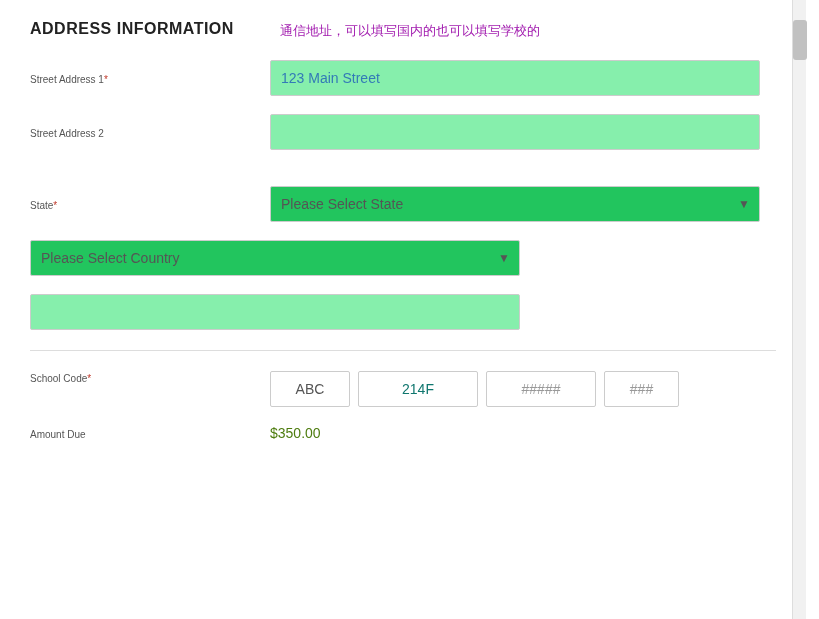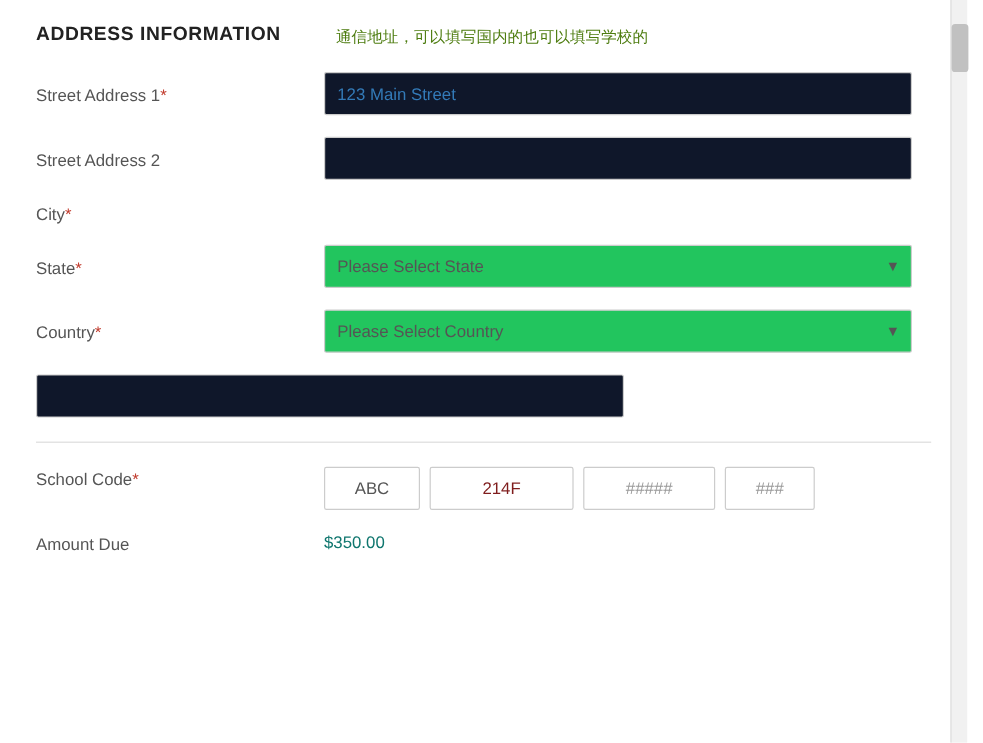--- a/index.html
+++ b/index.html
@@ -52,55 +52,55 @@
 
     .section-title {
       font-size: 16px;
       font-weight: bold;
       color: #222;
       min-width: 240px;
       letter-spacing: 0.5px;
     }
 
     .section-hint {
-      color: #4d7c0f;
+      color: #a21caf;
       font-size: 13px;
       margin-left: 10px;
       padding-top: 2px;
     }
 
     
     .form-row {
       display: flex;
       align-items: center;
       margin-bottom: 18px;
     }
 
     .form-label {
       min-width: 240px;
       color: #555;
-      font-size: 14px;
+      font-size: 10px;
       padding-top: 2px;
     }
 
     .form-label .required {
       color: #c0392b;
     }
 
     .form-control {
       flex: 1;
       max-width: 490px;
       height: 36px;
       border: 1px solid #ccc;
       border-radius: 2px;
       padding: 6px 10px;
       font-size: 14px;
       color: #555;
       outline: none;
-      background: #0f172a;
+      background: #86efac;
     }
 
     .form-control.with-value {
       color: #337ab7;
     }
 
     
     .select-wrapper {
       flex: 1;
       max-width: 490px;
@@ -163,21 +163,21 @@
       text-align: center;
     }
 
     .school-code-input-mid {
       width: 120px;
       height: 36px;
       border: 1px solid #ccc;
       border-radius: 2px;
       padding: 6px 8px;
       font-size: 14px;
-      color: #7f1d1d;
+      color: #0f766e;
       text-align: center;
     }
 
     .school-code-input-hash {
       width: 110px;
       height: 36px;
       border: 1px solid #ccc;
       border-radius: 2px;
       padding: 6px 8px;
       font-size: 14px;
@@ -190,21 +190,21 @@
       height: 36px;
       border: 1px solid #ccc;
       border-radius: 2px;
       padding: 6px 8px;
       font-size: 14px;
       color: #999;
       text-align: center;
     }
 
     .amount-value {
-      color: #0f766e;
+      color: #4d7c0f;
       font-size: 14px;
     }
   </style>
 </head>
 <body>
 
 <div class="page-container">
 
   <div class="section-header">
     <span class="section-title">ADDRESS INFORMATION</span>
@@ -217,41 +217,35 @@
     </div>
     <input type="text" class="form-control with-value" value="123 Main Street" style="">
   </div>
 
   <div class="form-row">
     <div class="form-label">Street Address 2</div>
     <input type="text" class="form-control" style="">
   </div>
 
   <div class="form-row">
-    <div class="form-label">
-      <span>City</span><span class="required">*</span>
-    </div>
   </div>
 
   <div class="form-row">
     <div class="form-label">
       <span>State</span><span class="required">*</span>
     </div>
     <div class="select-wrapper">
       <select>
         <option value="">Please Select State</option>
       </select>
       <span class="select-arrow">▼</span>
     </div>
   </div>
 
   <div class="form-row">
-    <div class="form-label">
-      <span>Country</span><span class="required">*</span>
-    </div>
     <div class="select-wrapper">
       <select>
         <option value="">Please Select Country</option>
       </select>
       <span class="select-arrow">▼</span>
     </div>
   </div>
 
   <div class="form-row">
     <input type="text" class="form-control" style="">

